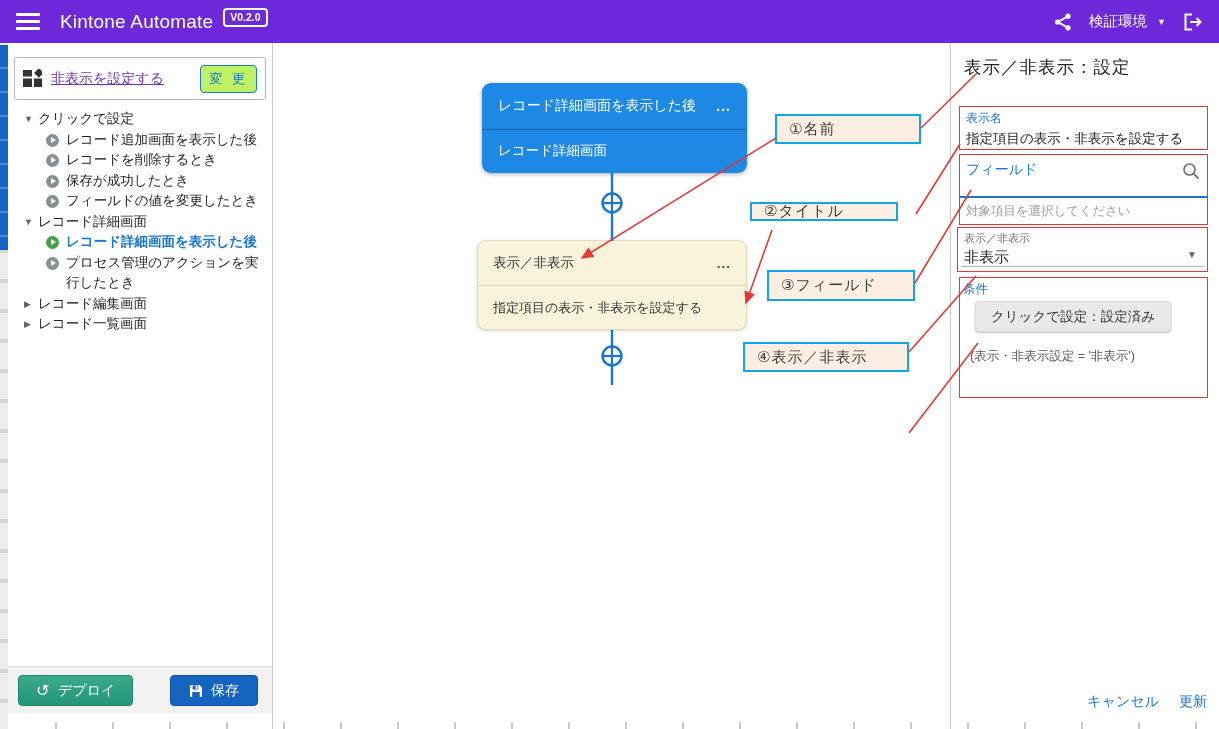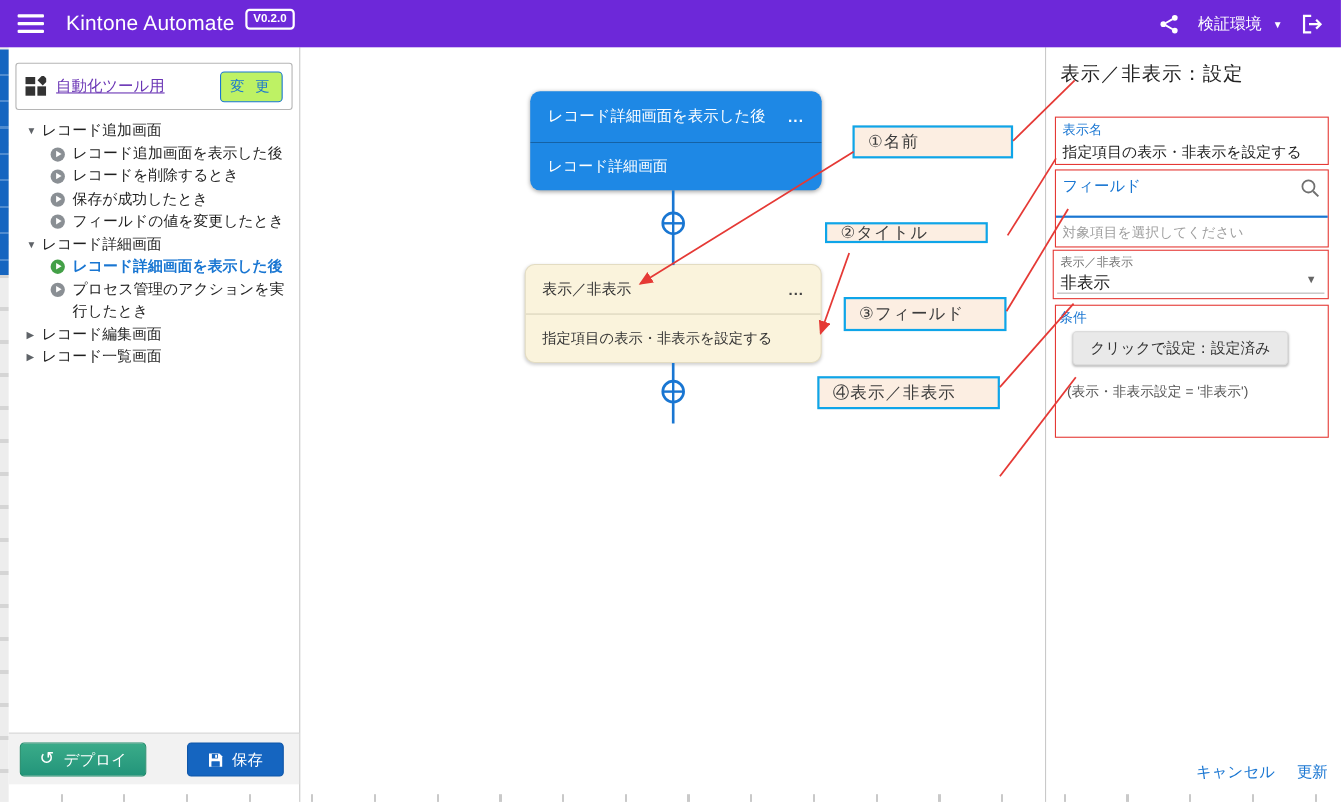--- a/index.html
+++ b/index.html
@@ -72,21 +72,21 @@
   .node-yellow .nhead { height:45px; display:flex; align-items:center; padding:0 15px; font-size:13.5px;
                         border-bottom:1px solid #d8d2ba; }
   .node-yellow .nbody { height:43px; display:flex; align-items:center; padding:0 15px; font-size:13px; }
   .node-yellow .node-menu { color:#444; }
 
   .ann { position:absolute; background:#FCEEE2; border:2px solid #0ea5e9; display:flex; align-items:center;
          padding-left:12px; font-size:15px; color:#3c3c3c; letter-spacing:1px; z-index:2; }
   .ann1 { left:502px; top:71px;  width:146px; height:30px; }
   .ann2 { left:477px; top:159px; width:148px; height:19px; }
   .ann3 { left:494px; top:227px; width:148px; height:31px; }
-  .ann4 { left:470px; top:299px; width:166px; height:30px;font-family:Liberation Mono, monospace; }
+  .ann4 { left:470px; top:299px; width:166px; height:30px; }
   .ann5 { left:473px; top:380px; width:163px; height:30px; }
 
   
   .panel { position:absolute; left:950px; top:43px; width:269px; height:686px; background:#fff;
            border-left:1px solid #c9c9c9; z-index:3; }
   .panel-title { position:absolute; left:13px; top:12px; font-size:17.5px; color:#222; letter-spacing:1px; }
   .rbox { position:absolute; border:1.5px solid #E53935; }
   .sec1 { left:8px; top:63px; width:249px; height:44px; padding:3px 6px; }
   .sec1 .slabel { font-size:12px; color:#1976D2; }
   .sec1 .svalue { font-size:13.5px; color:#222; margin-top:3px; }
@@ -152,28 +152,28 @@
     </div>
 
   <div class="sidebar">
     <div class="app-box">
       <svg class="app-icon" viewBox="0 0 19 19">
         <rect x="0" y="1" width="9" height="6.5" fill="#333"></rect>
         <rect x="0" y="9.5" width="9" height="8.5" fill="#333"></rect>
         <rect x="12.5" y="0.5" width="6.8" height="6.8" fill="#333" transform="rotate(45 15.9 3.9)"></rect>
         <rect x="11" y="9.5" width="8" height="8.5" fill="#333"></rect>
       </svg>
-      <span class="app-link">自動化ツール用</span>
+      <span class="app-link">非表示を設定する</span>
       <button class="change-btn">変 更</button>
     </div>
 
     <div class="tree">
       <div class="trow g">
           <span class="tw">▼</span>
-          <span class="lbl">レコード追加画面</span>
+          <span class="lbl">クリックで設定</span>
         </div>
       <div class="trow e">
           <span class="play"></span>
           <span class="lbl">レコード追加画面を表示した後</span>
         </div>
       <div class="trow e">
           <span class="play"></span>
           <span class="lbl">レコードを削除するとき</span>
         </div>
       <div class="trow e">

